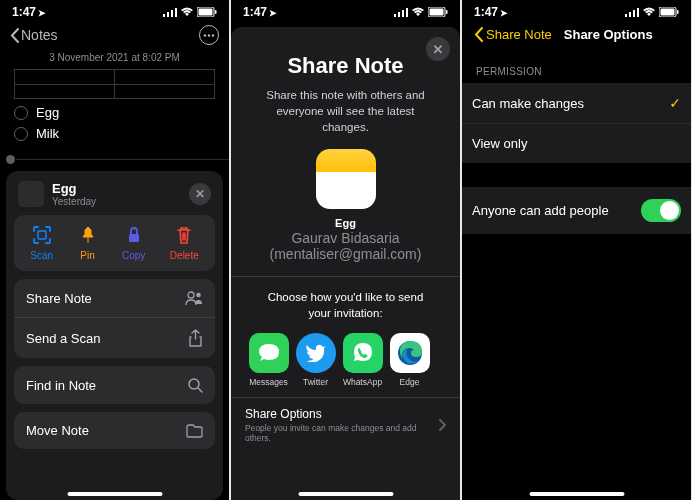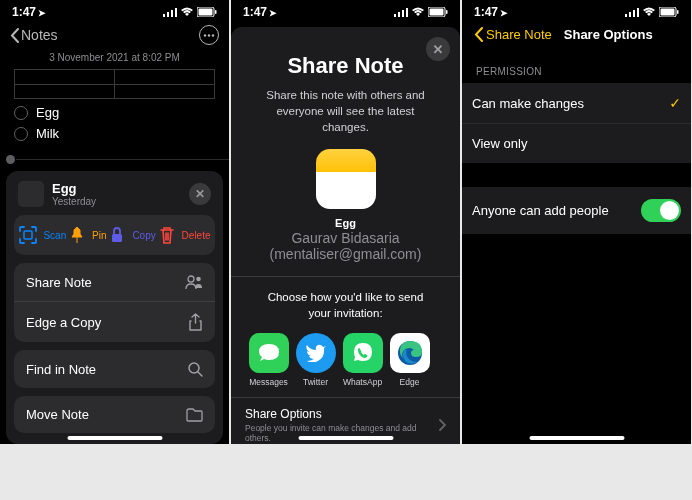--- a/index.html
+++ b/index.html
@@ -1,17 +1,17 @@
 <!DOCTYPE html>
 <html><head>
 <meta charset="utf-8">
 <style>
 * { margin: 0; padding: 0; box-sizing: border-box; font-family: -apple-system, BlinkMacSystemFont, "Helvetica Neue", sans-serif; -webkit-font-smoothing: antialiased; }
 body { background: #e8e8e8; display: flex; width: 692px; height: 500px; gap: 2px; }
-.phone { width: 229px; height: 444px; background: #000; position: relative; overflow: hidden; display: flex; flex-direction: column; }
+.phone { width: 229px; height: 500px; background: #000; position: relative; overflow: hidden; display: flex; flex-direction: column; }
 .status-bar { display: flex; justify-content: space-between; align-items: center; padding: 5px 12px 2px; color: #fff; font-size: 12px; font-weight: 600; }
 .status-left { display: flex; align-items: center; gap: 2px; }
 .status-right { display: flex; align-items: center; gap: 3px; }
 .loc-icon::after { content: "➤"; font-size: 9px; display: inline-block; }
 
 
 .p1-nav { display: flex; justify-content: space-between; align-items: center; padding: 4px 10px; color: #ffcc00; font-size: 14px; }
 .p1-back { display: flex; align-items: center; gap: 2px; color: #b8b8b8; }
 .p1-more { width: 20px; height: 20px; border: 1.5px solid #b8b8b8; border-radius: 50%; display: flex; align-items: center; justify-content: center; font-size: 11px; color: #b8b8b8; }
 .p1-date { text-align: center; color: #8e8e93; font-size: 10px; padding: 3px 0; }
@@ -25,21 +25,21 @@
 .p1-slider { position:relative; margin: 14px 0 10px; height:3px; }
 .p1-slider-dot{ position:absolute; left:6px; top:-3px; width:9px;height:9px;border-radius:50%;background:#5e5e60;}
 .p1-slider-line{ position:absolute; left:16px; right:0; top:1px; height:1px; background:#2a2a2c;}
 .p1-sheet { background: #1c1c1e; border-radius: 12px; margin: 0 6px 0; padding: 8px 8px 6px; flex:1; display:flex; flex-direction:column; }
 .p1-sheet-hdr { display: flex; align-items: center; justify-content: space-between; padding: 2px 4px 8px; }
 .p1-sheet-title { color: #fff; font-size: 13px; font-weight: 600; }
 .p1-sheet-sub { color: #8e8e93; font-size: 10px; }
 .p1-sheet-thumb { width: 26px; height: 26px; background: #2c2c2e; border-radius: 5px; margin-right:8px;}
 .p1-close { width: 22px; height: 22px; border-radius: 50%; background: #3a3a3c; color: #9a9a9e; display: flex; align-items: center; justify-content: center; font-size: 12px; font-weight:bold; }
 .p1-actions { background: #2c2c2e; border-radius: 10px; display: flex; justify-content: space-around; padding: 10px 4px; margin-bottom: 8px; }
-.p1-action { display: flex; align-items: center; gap: 5px; font-size: 10px; }
+.p1-action { display: flex; flex-direction: column; align-items: center; gap: 5px; font-size: 10px; }
 .p1-action-scan { color: #0a84ff; }
 .p1-action-pin { color: #ff9f0a; }
 .p1-action-lock { color: #5e5ce6; }
 .p1-action-delete { color: #ff453a; }
 .p1-list { display:flex; flex-direction:column; gap:8px; }
 .p1-list-group{ background: #2c2c2e; border-radius: 10px; overflow:hidden;}
 .p1-list-item { display: flex; align-items: center; justify-content: space-between; padding: 11px 12px; color: #fff; font-size: 13px; }
 .p1-list-item + .p1-list-item { border-top: 0.5px solid #3f3f41; }
 .p1-list-icon { color: #a0a0a5; font-size: 14px; }
 .home-ind { position:absolute; bottom:4px; left:50%; transform:translateX(-50%); width:95px; height:4px; border-radius:3px; background:#fff; }
@@ -204,21 +204,21 @@
           <span class="p1-list-icon">
             <svg width="18" height="16" viewBox="0 0 18 16">
                 <circle cx="6" cy="5" r="3" stroke="#a0a0a5" stroke-width="1.3" fill="none"></circle>
                 <path d="M1 15 Q1 10 6 10 Q11 10 11 15" stroke="#a0a0a5" stroke-width="1.3" fill="none"></path>
                 <circle cx="13.5" cy="5" r="2.3" fill="#a0a0a5"></circle>
                 <path d="M10 14 Q10 10 13.5 10 Q17 10 17 14 Z" fill="#a0a0a5"></path>
               </svg>
           </span>
         </div>
         <div class="p1-list-item">
-          <span>Edge a Copy</span>
+          <span>Send a Scan</span>
           <span class="p1-list-icon">
             <svg width="15" height="18" viewBox="0 0 15 18">
                 <path d="M7.5 1 L7.5 10 M4 4 L7.5 1 L11 4 M3 8 H2 V17 H13 V8 H12" stroke="#a0a0a5" stroke-width="1.4" fill="none" stroke-linecap="round" stroke-linejoin="round"></path>
               </svg>
           </span>
         </div>
       </div>
       <div class="p1-list-group">
         <div class="p1-list-item">
           <span>Find in Note</span>

